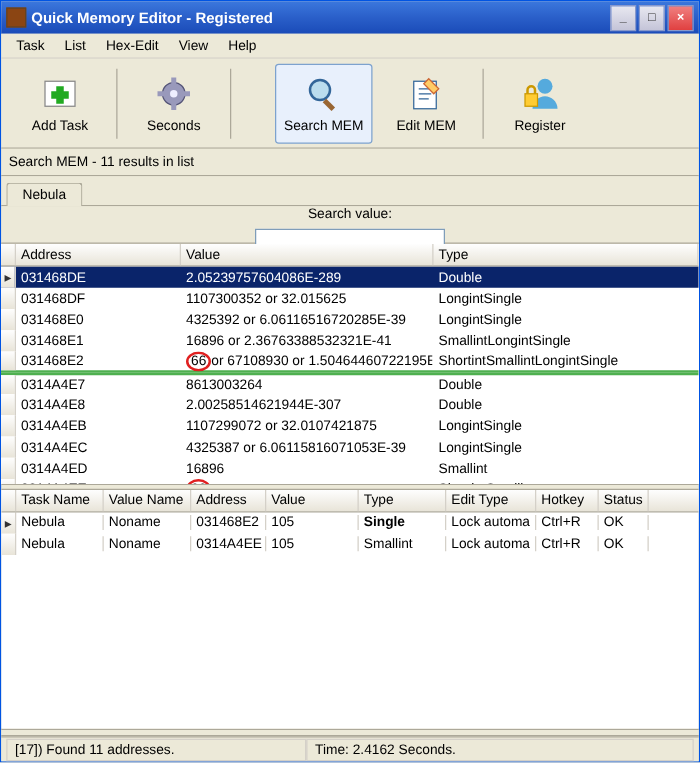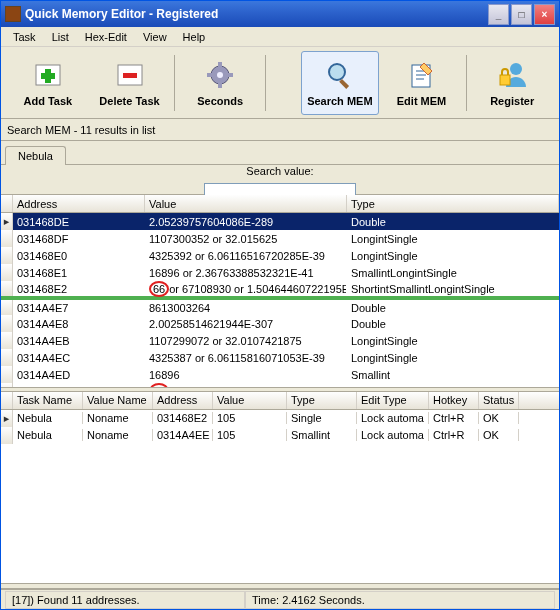--- a/index.html
+++ b/index.html
@@ -6,21 +6,21 @@
 body { font-family: Tahoma, sans-serif; font-size: 11px; background: #ece9d8; overflow: hidden; }
 .window { width: 560px; height: 610px; border: 1px solid #0054e3; background: #ece9d8; display: flex; flex-direction: column; }
 .titlebar { background: linear-gradient(to bottom, #3b77dd 0%, #2a5fc9 50%, #1a4bb8 100%); color: white; height: 26px; display: flex; align-items: center; padding: 0 4px; }
 .titlebar-icon { width: 16px; height: 16px; background: #8b4513; margin-right: 4px; border: 1px solid #654321; }
 .titlebar-text { flex: 1; font-weight: bold; font-size: 12px; }
 .titlebar-buttons { display: flex; gap: 2px; }
 .titlebar-btn { width: 21px; height: 21px; background: linear-gradient(#e8e8f0, #c4c4d8); border: 1px solid #8899cc; display: flex; align-items: center; justify-content: center; font-family: Arial; font-size: 10px; font-weight: bold; color: #333; cursor: pointer; }
 .titlebar-btn.close { background: linear-gradient(#f08080, #e04040); color: white; }
 .menubar { background: #ece9d8; height: 20px; display: flex; align-items: center; padding: 0 4px; border-bottom: 1px solid #d4d0c8; }
 .menu-item { padding: 2px 8px; cursor: pointer; }
-.toolbar { background: #ece9d8; height: 72px; display: flex; align-items: center; padding: 4px 8px; gap: 4px; border-bottom: 1px solid #aca899; font-weight: bold; }
+.toolbar { background: #ece9d8; height: 72px; display: flex; align-items: center; padding: 4px 8px; gap: 4px; border-bottom: 1px solid #aca899; }
 .tool-btn { width: 78px; height: 64px; display: flex; flex-direction: column; align-items: center; justify-content: center; gap: 4px; cursor: pointer; border: 1px solid transparent; border-radius: 3px; }
 .tool-btn.active { background: #e8f0fc; border: 1px solid #7da2ce; margin-left: 29px; }
 .tool-icon { width: 32px; height: 32px; display: flex; align-items: center; justify-content: center; }
 .tool-sep { width: 1px; height: 56px; background: #aca899; margin: 0 2px; }
 .status-row { height: 22px; background: #ece9d8; border-bottom: 1px solid #aca899; display: flex; align-items: center; padding: 0 6px; }
 .tabs-row { height: 24px; background: #ece9d8; display: flex; align-items: flex-end; padding: 0 4px; border-bottom: 1px solid #aca899; }
 .tab { padding: 3px 12px; background: #ece9d8; border: 1px solid #aca899; border-bottom: none; border-radius: 3px 3px 0 0; margin-bottom: -1px; position: relative; }
 .search-row { height: 30px; background: #ece9d8; display: flex; align-items: center; padding: 0 6px; gap: 6px; border-bottom: 1px solid #aca899; flex-direction: column; }
 .search-input { flex: 0 0 130px; height: 20px; border: 1px solid #7f9db9; padding: 0 4px; font: inherit; }
 .combo { height: 20px; border: 1px solid #7f9db9; font: inherit; background: white; padding: 0 2px; }
@@ -72,29 +72,20 @@
     <div class="tool-btn">
       <div class="tool-icon">
         <svg width="32" height="32">
             <rect x="4" y="6" width="24" height="20" fill="#fff" stroke="#888"></rect>
             <rect x="13" y="10" width="6" height="14" fill="#2a2"></rect>
             <rect x="9" y="14" width="14" height="6" fill="#2a2"></rect>
           </svg>
       </div>
       <span>Add Task</span>
     </div>
-    <div class="tool-btn">
-      <div class="tool-icon">
-        <svg width="32" height="32">
-            <rect x="4" y="6" width="24" height="20" fill="#fff" stroke="#888"></rect>
-            <rect x="9" y="14" width="14" height="5" fill="#d22"></rect>
-          </svg>
-      </div>
-      <span>Delete Task</span>
-    </div>
     <div class="tool-sep"></div>
     <div class="tool-btn">
       <div class="tool-icon">
         <svg width="32" height="32">
             <circle cx="16" cy="16" r="9" fill="#99b" stroke="#557"></circle>
             <circle cx="16" cy="16" r="3" fill="#eef"></circle>
             <rect x="14" y="3" width="4" height="6" fill="#99b"></rect>
             <rect x="14" y="23" width="4" height="6" fill="#99b"></rect>
             <rect x="3" y="14" width="6" height="4" fill="#99b"></rect>
             <rect x="23" y="14" width="6" height="4" fill="#99b"></rect>
@@ -260,21 +251,21 @@
           <div class="grid-header-cell" style="flex: 0 0 50px;">Hotkey</div>
           <div class="grid-header-cell" style="flex: 0 0 40px;">Status</div>
         </div>
       <div class="grid-body" id="bottom-grid-body">
           <div class="grid-row">
             <div class="grid-cell gc-indicator">▸</div>
             <div class="grid-cell bc" style="flex: 0 0 70px;">Nebula</div>
             <div class="grid-cell bc" style="flex: 0 0 70px;">Noname</div>
             <div class="grid-cell bc" style="flex: 0 0 60px;">031468E2</div>
             <div class="grid-cell bc" style="flex: 0 0 74px;">105</div>
-            <div class="grid-cell bc" style="flex: 0 0 70px;">Single</div>
+            <div class="grid-cell bc" style="flex: 0 0 70px; font-weight: bold;">Single</div>
             <div class="grid-cell bc" style="flex: 0 0 72px;">Lock automa</div>
             <div class="grid-cell bc" style="flex: 0 0 50px;">Ctrl+R</div>
             <div class="grid-cell bc" style="flex: 0 0 40px;">OK</div>
           </div>
           <div class="grid-row">
             <div class="grid-cell gc-indicator"></div>
             <div class="grid-cell bc" style="flex: 0 0 70px;">Nebula</div>
             <div class="grid-cell bc" style="flex: 0 0 70px;">Noname</div>
             <div class="grid-cell bc" style="flex: 0 0 60px;">0314A4EE</div>
             <div class="grid-cell bc" style="flex: 0 0 74px;">105</div>

